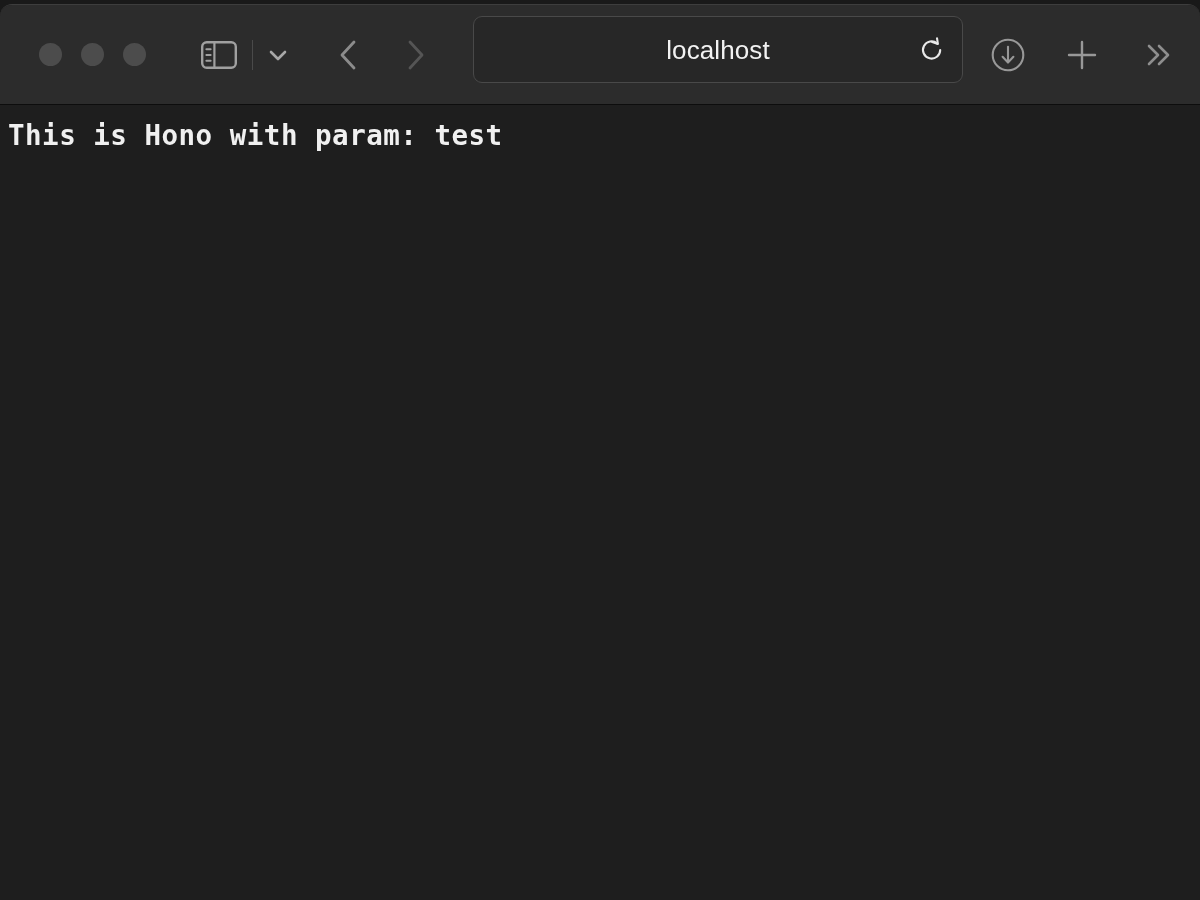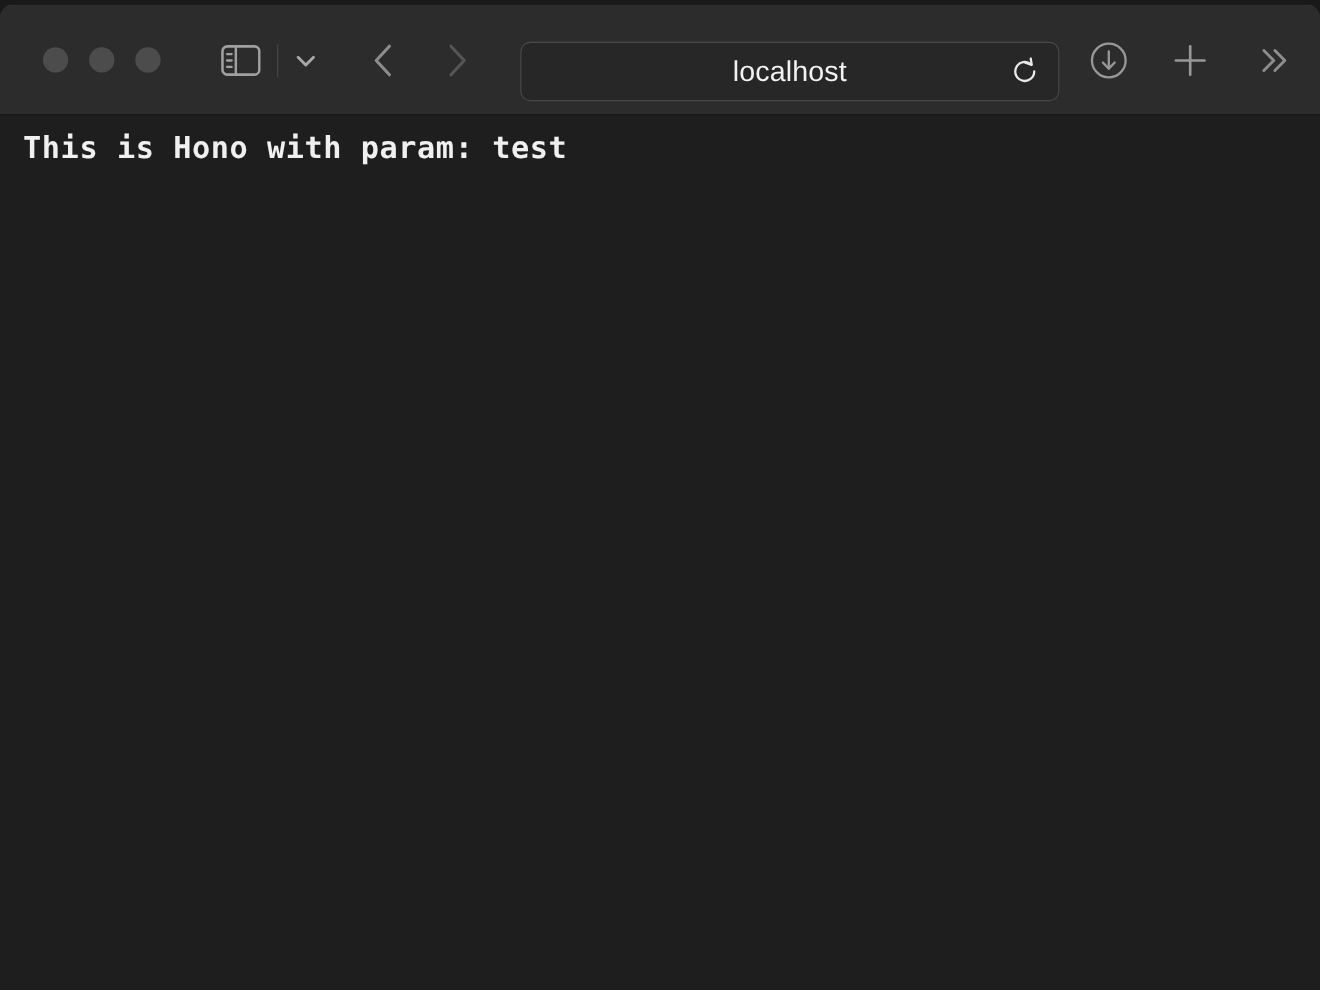--- a/index.html
+++ b/index.html
@@ -86,23 +86,23 @@
     align-items: center;
     margin-left: 38px;
     gap: 26px;
   }
   .nav-arrow { width: 38px; height: 38px; }
 
   
   .url-field {
     position: absolute;
     left: 473px;
-    top: 33px;
+    top: 11px;
     width: 490px;
-    height: 54px;
+    height: 67px;
     box-sizing: border-box;
     border: 1px solid #494949;
     border-radius: 9px;
     background: #272727;
     display: flex;
     align-items: center;
     justify-content: center;
   }
   .url-text {
     color: #f2f2f2;
@@ -144,21 +144,21 @@
 
   
   .page-content {
     position: relative;
     height: calc(100% - 100px);
     background: #1e1e1e;
     overflow: hidden;
   }
   .page-text {
     position: absolute;
-    left: 21px;
+    left: 8px;
     top: 15px;
     margin: 0;
     color: #f0f0f0;
     font-family: "DejaVu Sans Mono", "Liberation Mono", monospace;
     font-size: 27.5px;
     font-weight: bold;
     letter-spacing: 0.5px;
     line-height: 1.15;
     white-space: pre;
   }

